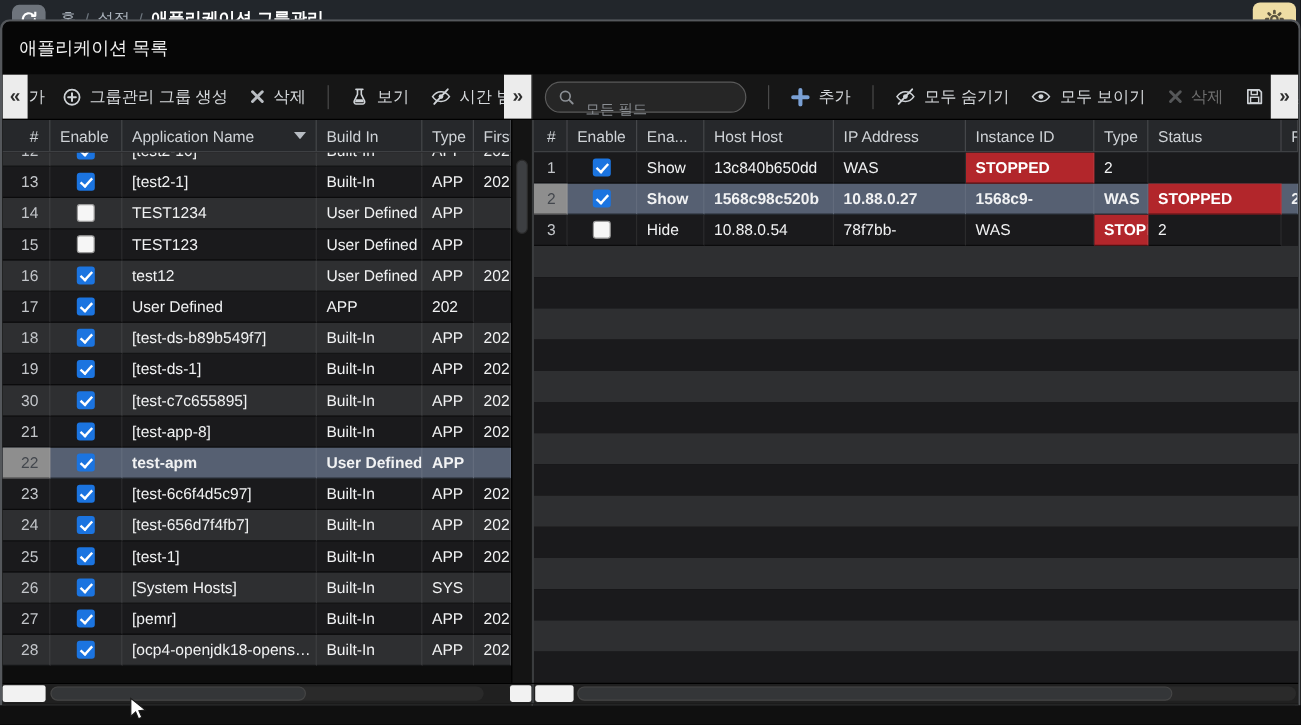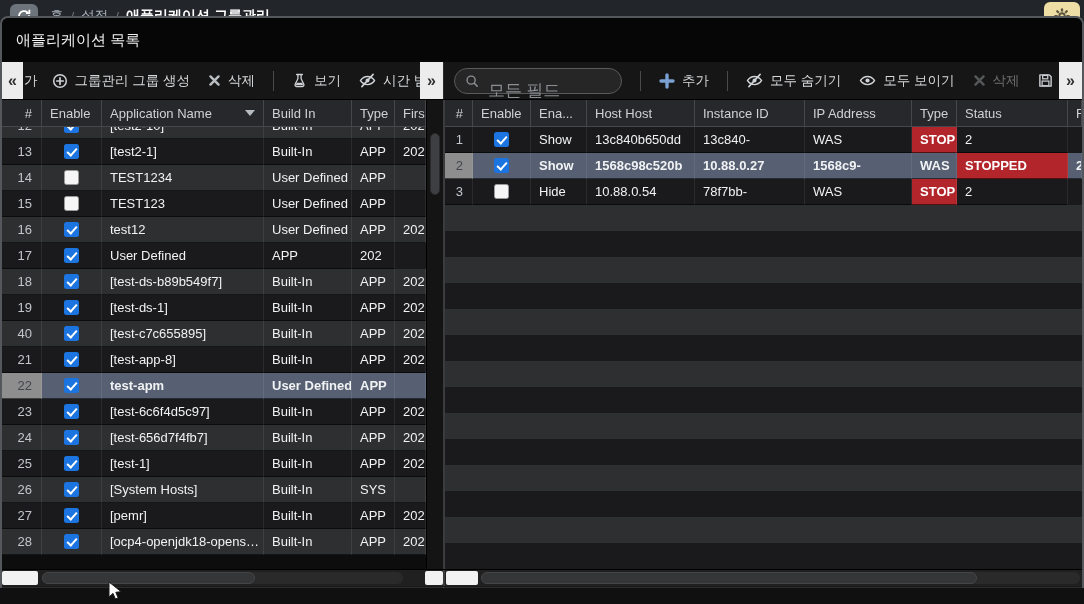--- a/index.html
+++ b/index.html
@@ -29,21 +29,21 @@
   .chev.l{left:0;}
   .chev.r{right:0;width:23px;}
   .tbtn{display:flex;align-items:center;gap:7px;background:none;border:none;color:#d6d9dc;font-size:13.5px;white-space:nowrap;cursor:pointer;padding:0;font-family:inherit;}
   .tbtn.disabled{color:#6e6e6e;cursor:default;}
   .tbtn.disabled svg{opacity:.55;}
   .tsep{width:1px;height:20px;background:#4a4a4a;flex:0 0 auto;}
   .clip-label{color:#d6d9dc;font-size:13.5px;margin-left:22px;white-space:nowrap;}
   .gap14{width:14px;flex:0 0 auto;}
   .gap18{width:18px;flex:0 0 auto;}
   .searchbox{margin-left:10px;width:168px;height:26px;border:1px solid #5a5a5a;border-radius:13px;background:#262626;display:flex;align-items:center;padding:0 10px;gap:7px;flex:0 0 auto;}
-  .searchbox input{flex:1;min-width:0;background:transparent;border:none;outline:none;color:#cfcfcf;font-size:17px;font-family:Liberation Serif, serif;margin-top:20px;}
+  .searchbox input{flex:1;min-width:0;background:transparent;border:none;outline:none;color:#cfcfcf;font-size:12px;font-family:Liberation Sans, sans-serif;margin-top:20px;}
   .searchbox input::placeholder{color:#8b8f94;}
 
   
   .table-area{flex:0 0 447px;display:flex;position:relative;background:#0d0d0d;}
   .ltable{flex:0 0 424px;display:flex;flex-direction:column;overflow:hidden;}
   .vscroll{flex:0 0 17px;background:#141414;border-left:1px solid #000;position:relative;}
   .vthumb{position:absolute;left:3px;top:33px;width:10px;height:62px;border-radius:5px;background:#3d3f42;border:1px solid #2a2a2a;}
   .split{flex:0 0 2px;background:#3a3c3e;}
   .rtable{flex:1;display:flex;flex-direction:column;overflow:hidden;}
 
@@ -359,21 +359,21 @@
     <div class="cell num">19</div>
     <div class="cell center">
                   <span class="cb checked"></span>
                 </div>
     <div class="cell">[test-ds-1]</div>
     <div class="cell">Built-In</div>
     <div class="cell">APP</div>
     <div class="cell">202</div>
   </div>
               <div class="trow lgrid light">
-    <div class="cell num">40</div>
+    <div class="cell num">30</div>
     <div class="cell center">
                   <span class="cb checked"></span>
                 </div>
     <div class="cell">[test-c7c655895]</div>
     <div class="cell">Built-In</div>
     <div class="cell">APP</div>
     <div class="cell">202</div>
   </div>
               <div class="trow lgrid dark">
     <div class="cell num">21</div>
@@ -473,44 +473,43 @@
             <div class="hcell">
               <span>Enable</span>
             </div>
             <div class="hcell">
               <span>Ena...</span>
             </div>
             <div class="hcell">
               <span>Host Host</span>
             </div>
             <div class="hcell">
+              <span>IP Address</span>
+            </div>
+            <div class="hcell">
               <span>Instance ID</span>
-            </div>
-            <div class="hcell">
-              <span>IP Address</span>
             </div>
             <div class="hcell">
               <span>Type</span>
             </div>
             <div class="hcell">
               <span>Status</span>
             </div>
             <div class="hcell">
               <span>Fi</span>
             </div>
           </div>
         <div class="tbody" id="rbody">
             <div class="trow rgrid dark">
     <div class="cell num">1</div>
     <div class="cell center">
                 <span class="cb checked"></span>
               </div>
     <div class="cell">Show</div>
     <div class="cell">13c840b650dd</div>
-    <div class="cell">13c840-</div>
     <div class="cell">WAS</div>
     <div class="cell status-stopped">STOPPED</div>
     <div class="cell">2</div>
   </div>
             <div class="trow rgrid light selected">
     <div class="cell num">2</div>
     <div class="cell center">
                 <span class="cb checked"></span>
               </div>
     <div class="cell">Show</div>

